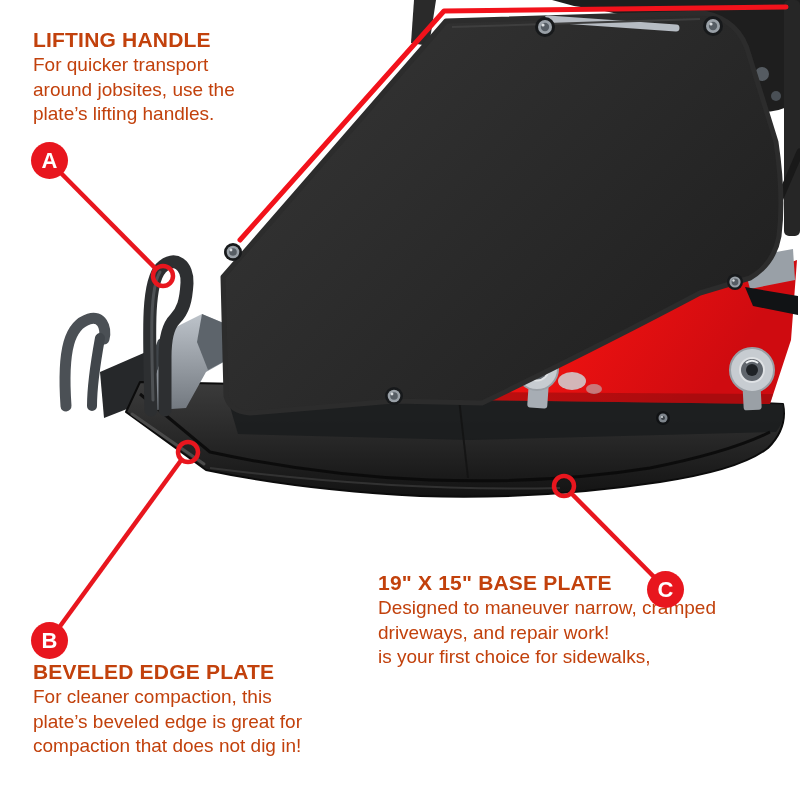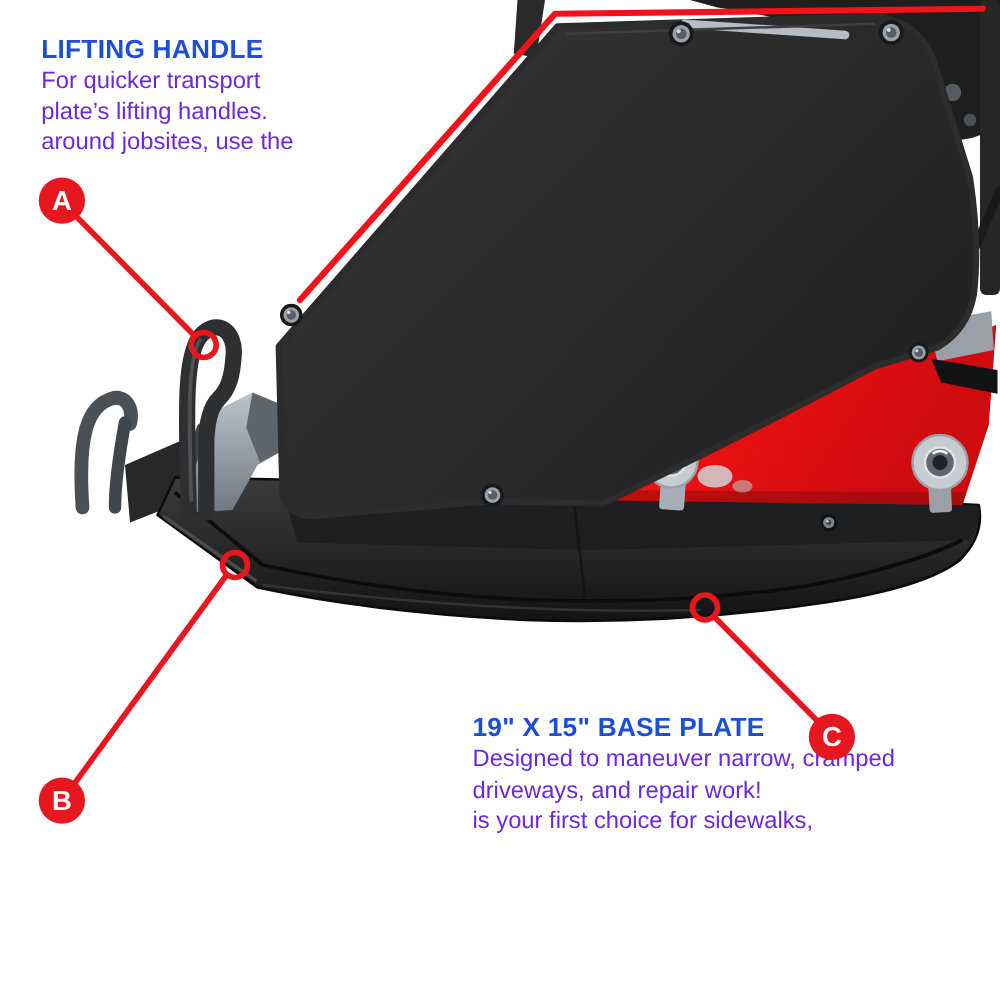--- a/index.html
+++ b/index.html
@@ -1,21 +1,21 @@
 <!DOCTYPE html>
 <html><head>
 <meta charset="utf-8">
 <style>
   html,body{margin:0;padding:0;background:#ffffff;}
   .stage{position:relative;width:800px;height:800px;background:#ffffff;overflow:hidden;
          font-family:"Liberation Sans",sans-serif;}
   .stage svg{position:absolute;left:0;top:0;}
   .callout{position:absolute;color:#1a1a1a;}
-  .callout h2{margin:0;font-size:21px;line-height:26px;font-weight:700;color:#1d4ed8;letter-spacing:.2px;}
-  .callout .line{font-size:19px;line-height:24.5px;color:#6d28d9;}
+  .callout h2{margin:0;font-size:21px;line-height:26px;font-weight:700;color:#c2410c;letter-spacing:.2px;}
+  .callout .line{font-size:19px;line-height:24.5px;color:#c2410c;}
   .badge{position:absolute;width:37px;height:37px;border-radius:50%;background:#e8161e;
          color:#ffffff;font-weight:700;font-size:22px;display:flex;align-items:center;
          justify-content:center;line-height:1;}
 </style>
 </head>
 <body>
 
 <div class="stage">
 
   <svg width="800" height="800" viewBox="0 0 800 800">
@@ -156,25 +156,31 @@
       <line x1="50" y1="640" x2="182" y2="459"></line>
       <circle cx="188" cy="452" r="10"></circle>
       <line x1="666" y1="589" x2="570" y2="492"></line>
       <circle cx="564" cy="486" r="10"></circle>
     </g>
   </svg>
 
   <div class="callout" style="left:33px;top:27px;width:250px;">
     <h2>LIFTING HANDLE</h2>
     <div class="line">For quicker transport</div>
+    <div class="line">around jobsites, use the</div>
     <div class="line">plate’s lifting handles.</div>
-    <div class="line">around jobsites, use the</div>
   </div>
   <div class="badge" style="left:31px;top:142px;">A</div>
 
+  <div class="callout" style="left:33px;top:659px;width:320px;">
+    <h2>BEVELED EDGE PLATE</h2>
+    <div class="line">For cleaner compaction, this</div>
+    <div class="line">plate’s beveled edge is great for</div>
+    <div class="line">compaction that does not dig in!</div>
+  </div>
   <div class="badge" style="left:31px;top:622px;">B</div>
 
   <div class="callout" style="left:378px;top:570px;width:410px;">
     <h2>19" X 15" BASE PLATE</h2>
     <div class="line">Designed to maneuver narrow, cramped</div>
     <div class="line">driveways, and repair work!</div>
     <div class="line">is your first choice for sidewalks,</div>
   </div>
   <div class="badge" style="left:647px;top:571px;">C</div>
 

